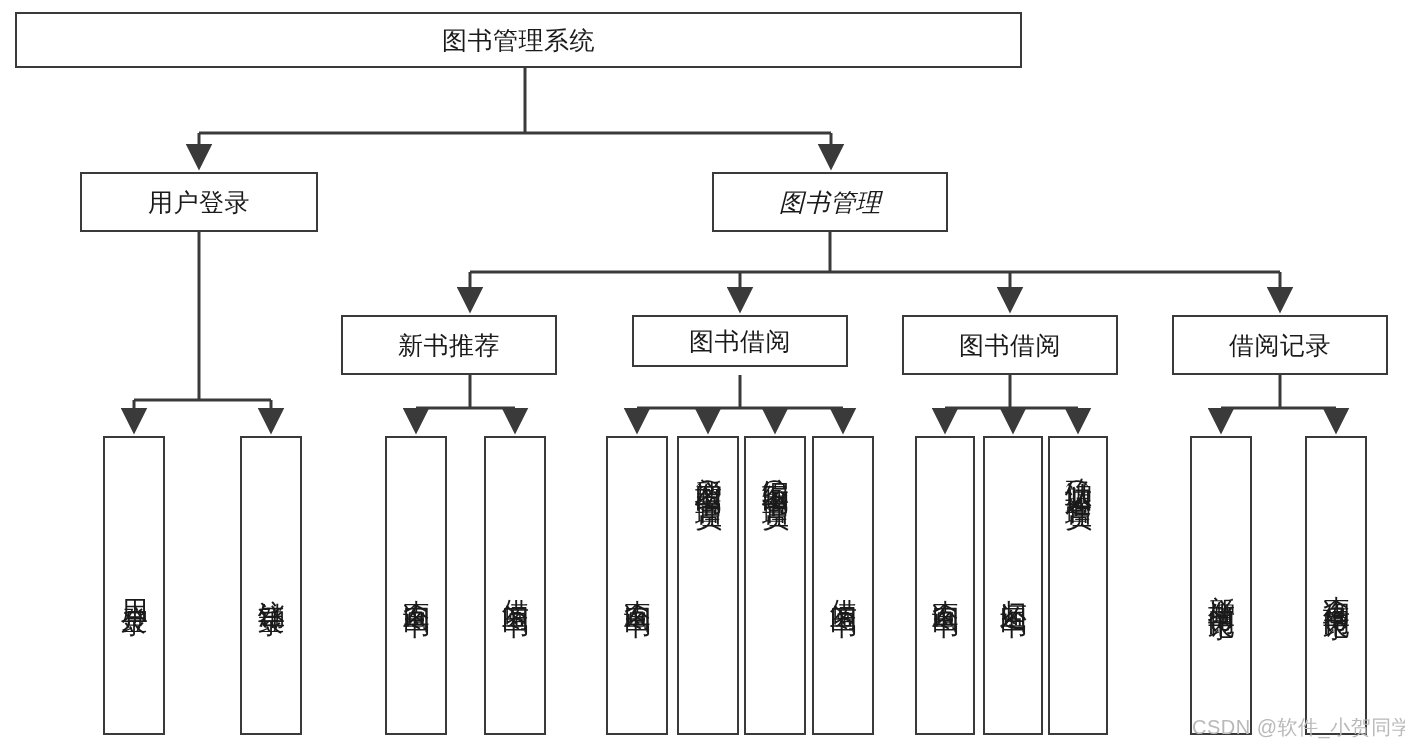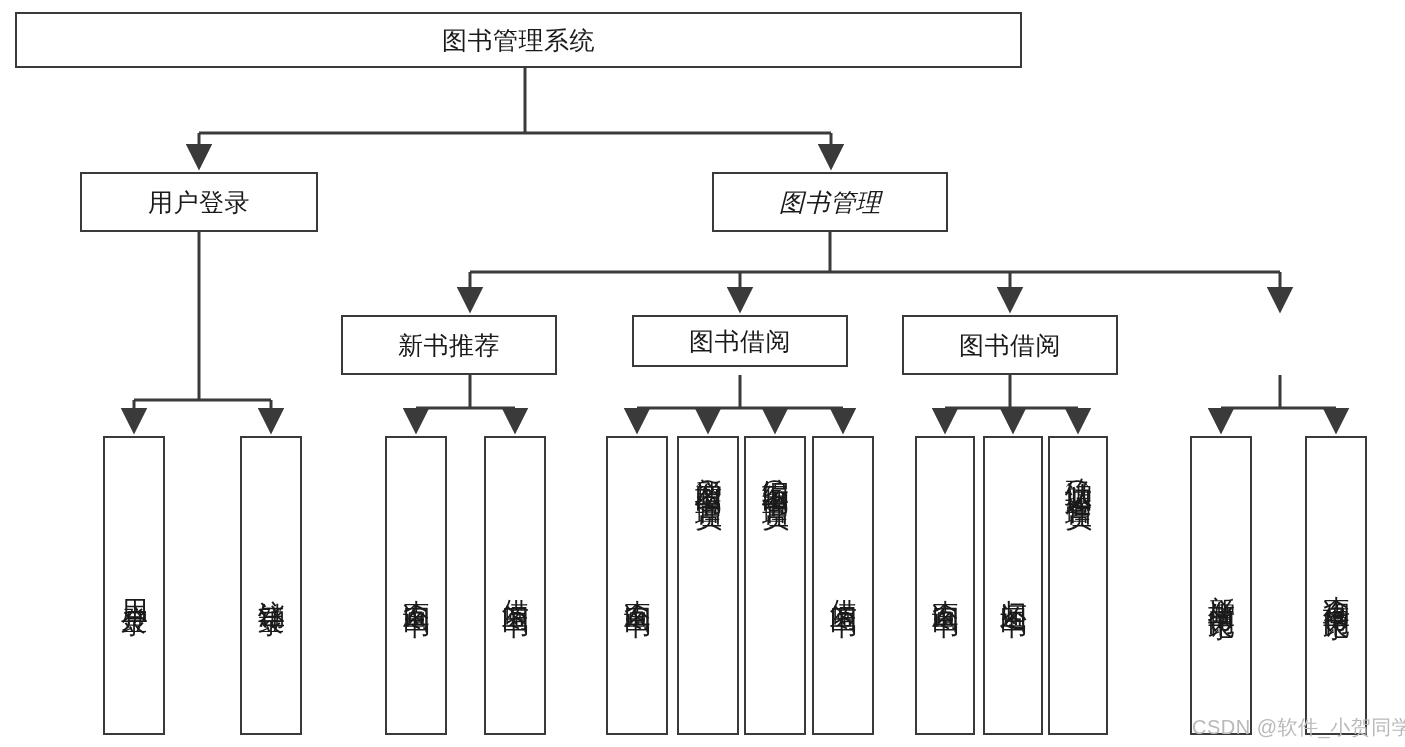--- a/index.html
+++ b/index.html
@@ -137,20 +137,23 @@
 
   <div class="node horiz" style="left:341px; top:315px; width:216px; height:60px;">
     <span class="label">新书推荐</span>
   </div>
   <div class="node horiz" style="left:632px; top:315px; width:216px; height:52px;">
     <span class="label">图书借阅</span>
   </div>
   <div class="node horiz" style="left:902px; top:315px; width:216px; height:60px;">
     <span class="label">图书借阅</span>
   </div>
+  <div class="node horiz" style="left:1172px; top:315px; width:216px; height:60px;">
+    <span class="label">借阅记录</span>
+  </div>
 
   <div class="node vert mid" style="left:103px; top:436px; width:62px; height:299px;">
     <span class="label">用户登录</span>
   </div>
   <div class="node vert mid" style="left:240px; top:436px; width:62px; height:299px;">
     <span class="label">注销登录</span>
   </div>
 
   <div class="node vert mid" style="left:385px; top:436px; width:62px; height:299px;">
     <span class="label">查询图书</span>

